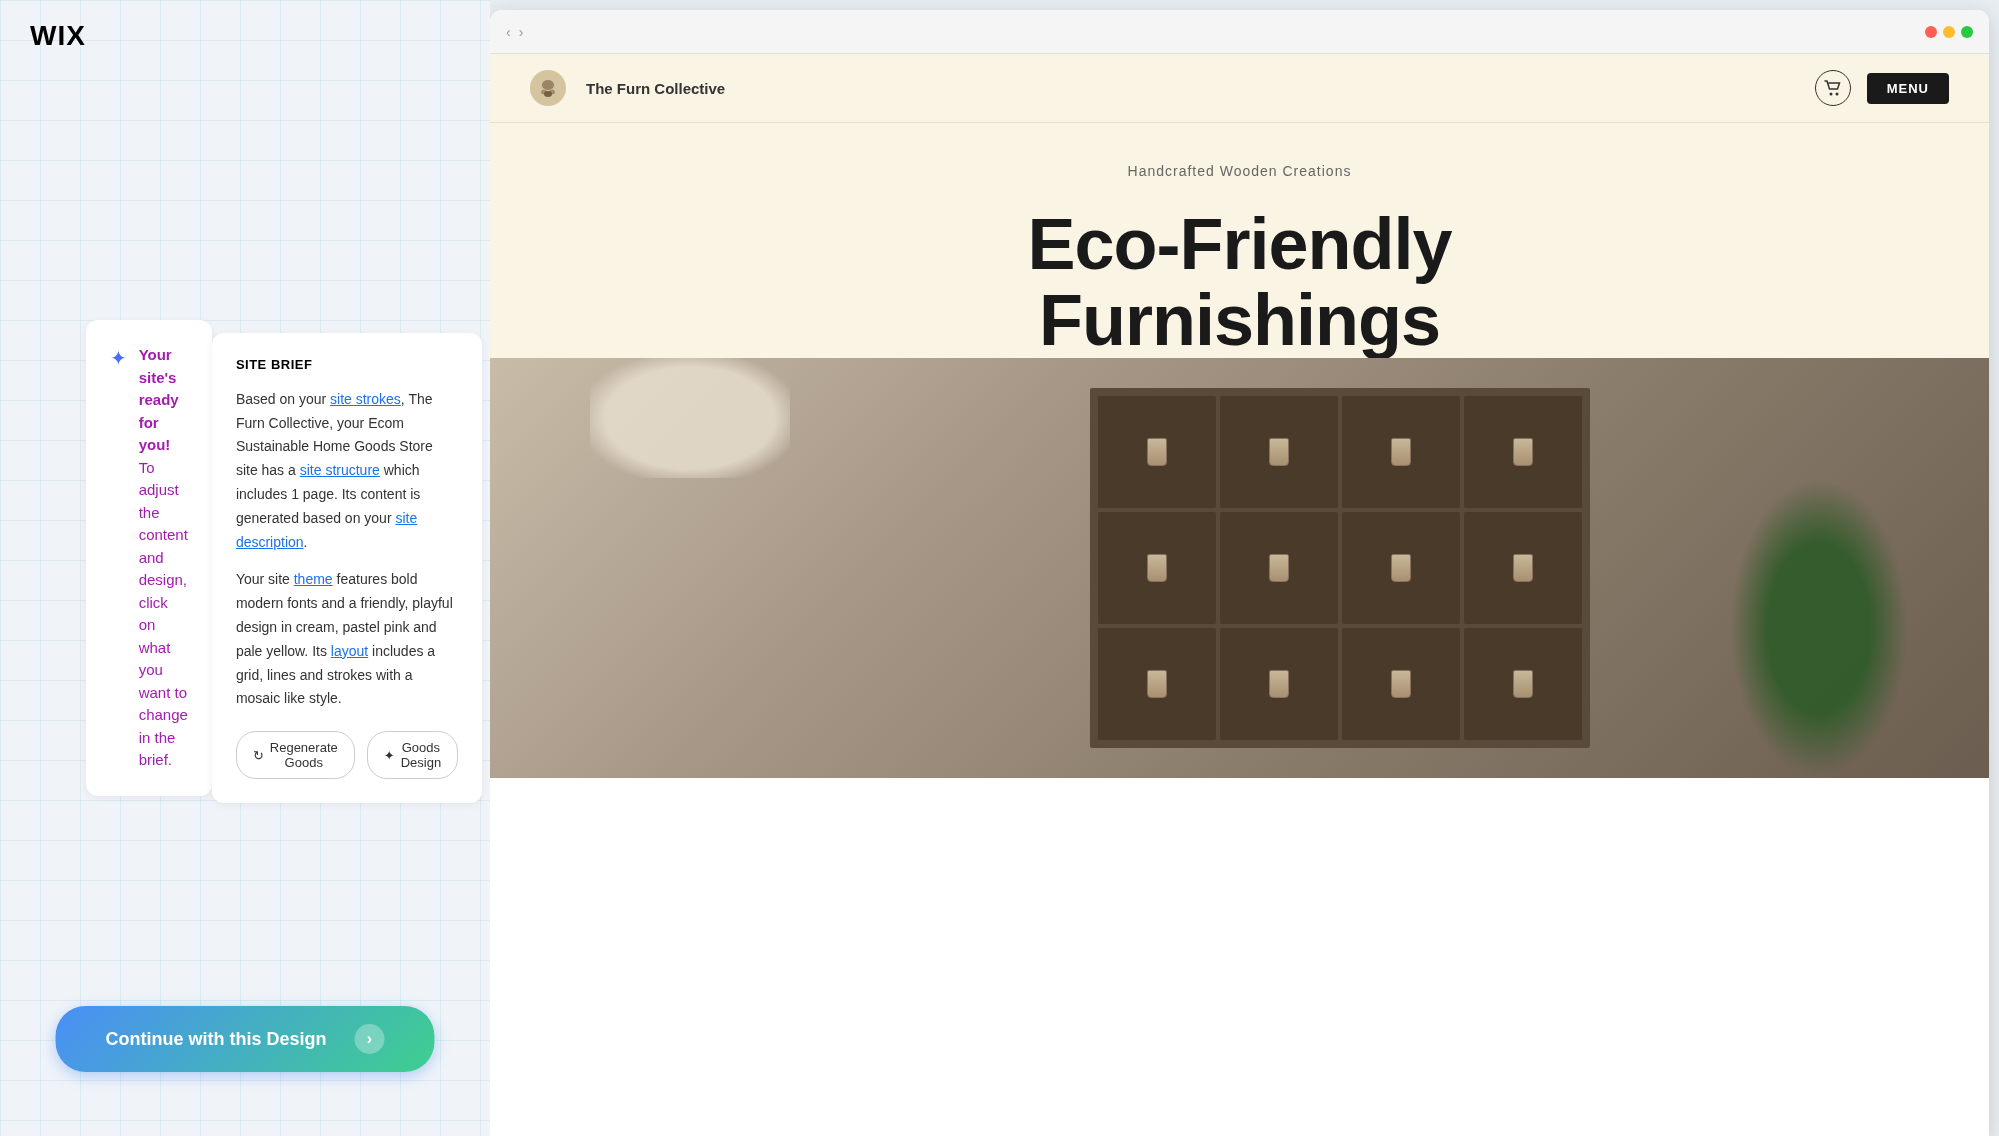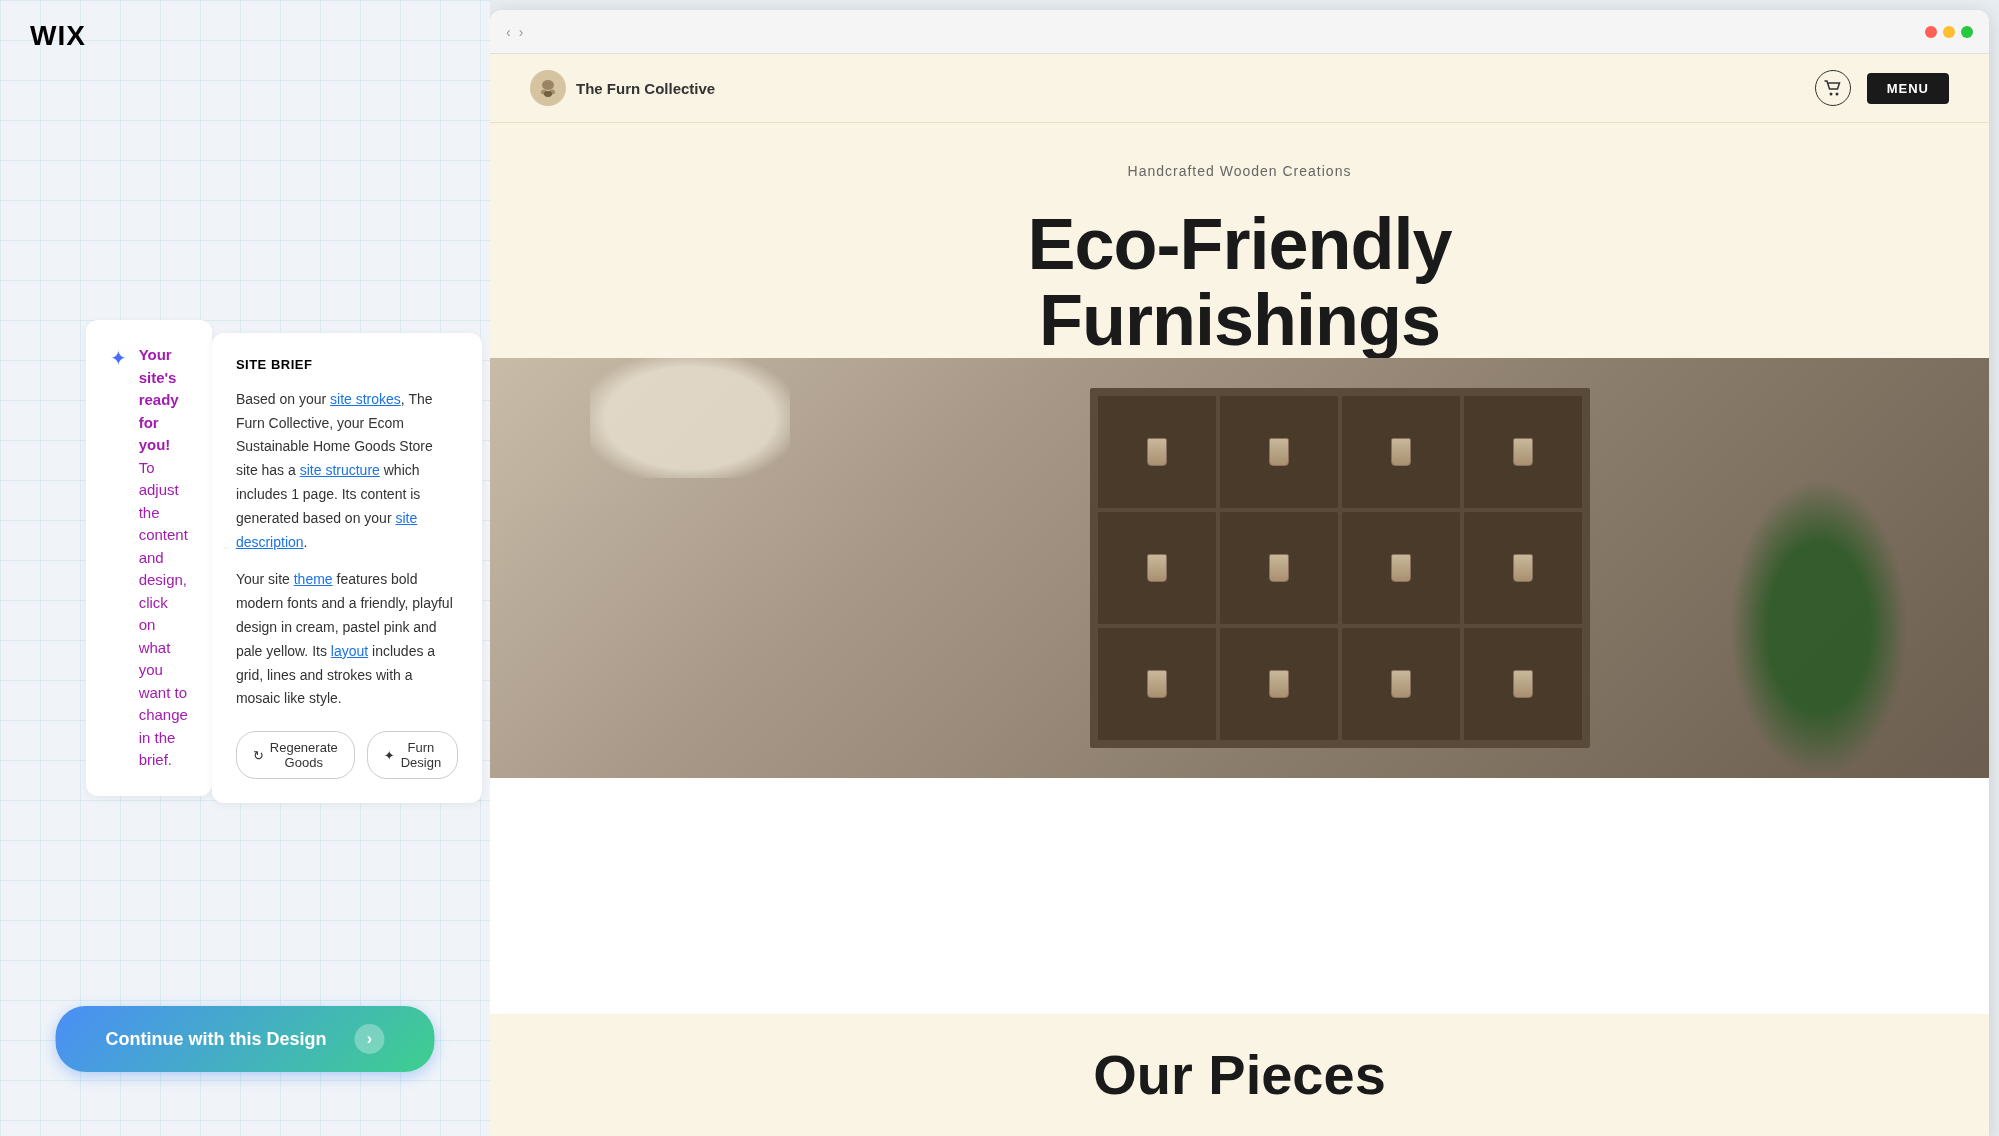--- a/index.html
+++ b/index.html
@@ -217,21 +217,21 @@
       padding: 16px 40px;
       display: flex;
       align-items: center;
       justify-content: space-between;
       border-bottom: 1px solid #e8e0c8;
     }
 
     .site-logo {
       display: flex;
       align-items: center;
-      gap: 10px;
+      gap: 20px;
       font-size: 15px;
       font-weight: 600;
       color: #333;
     }
 
     .logo-icon {
       width: 36px;
       height: 36px;
       background: #d4c5a0;
       border-radius: 50%;
@@ -407,21 +407,21 @@
       <span>Your site </span><a href="#">theme</a><span> features bold modern fonts and a friendly, playful design in cream, pastel pink and pale yellow. Its </span><a href="#">layout</a><span> includes a grid, lines and strokes with a mosaic like style.</span>
     </div>
 
     <div class="brief-actions">
       <button class="btn-outline">
         <span class="refresh-icon">↻</span>
         <span>Regenerate Goods</span>
       </button>
       <button class="btn-outline">
         <span class="wand-icon">✦</span>
-        <span>Furn Design</span>
+        <span>Goods Design</span>
       </button>
     </div>
   </div>
 
   <button class="continue-btn">
     <span>Continue with this Design</span>
     <span class="arrow">›</span>
   </button>
 
 </div>
@@ -519,19 +519,16 @@
               </div>
             <div class="shelf-cell">
                 <div class="jar"></div>
               </div>
           </div>
 
           <div class="plant-right"></div>
         </div>
       </div>
 
-      <div class="bottom-section">
-        <div class="our-pieces-title">Our Pieces</div>
-      </div>
 
     </div>
   </div>
 </div>
 
 </body></html>

